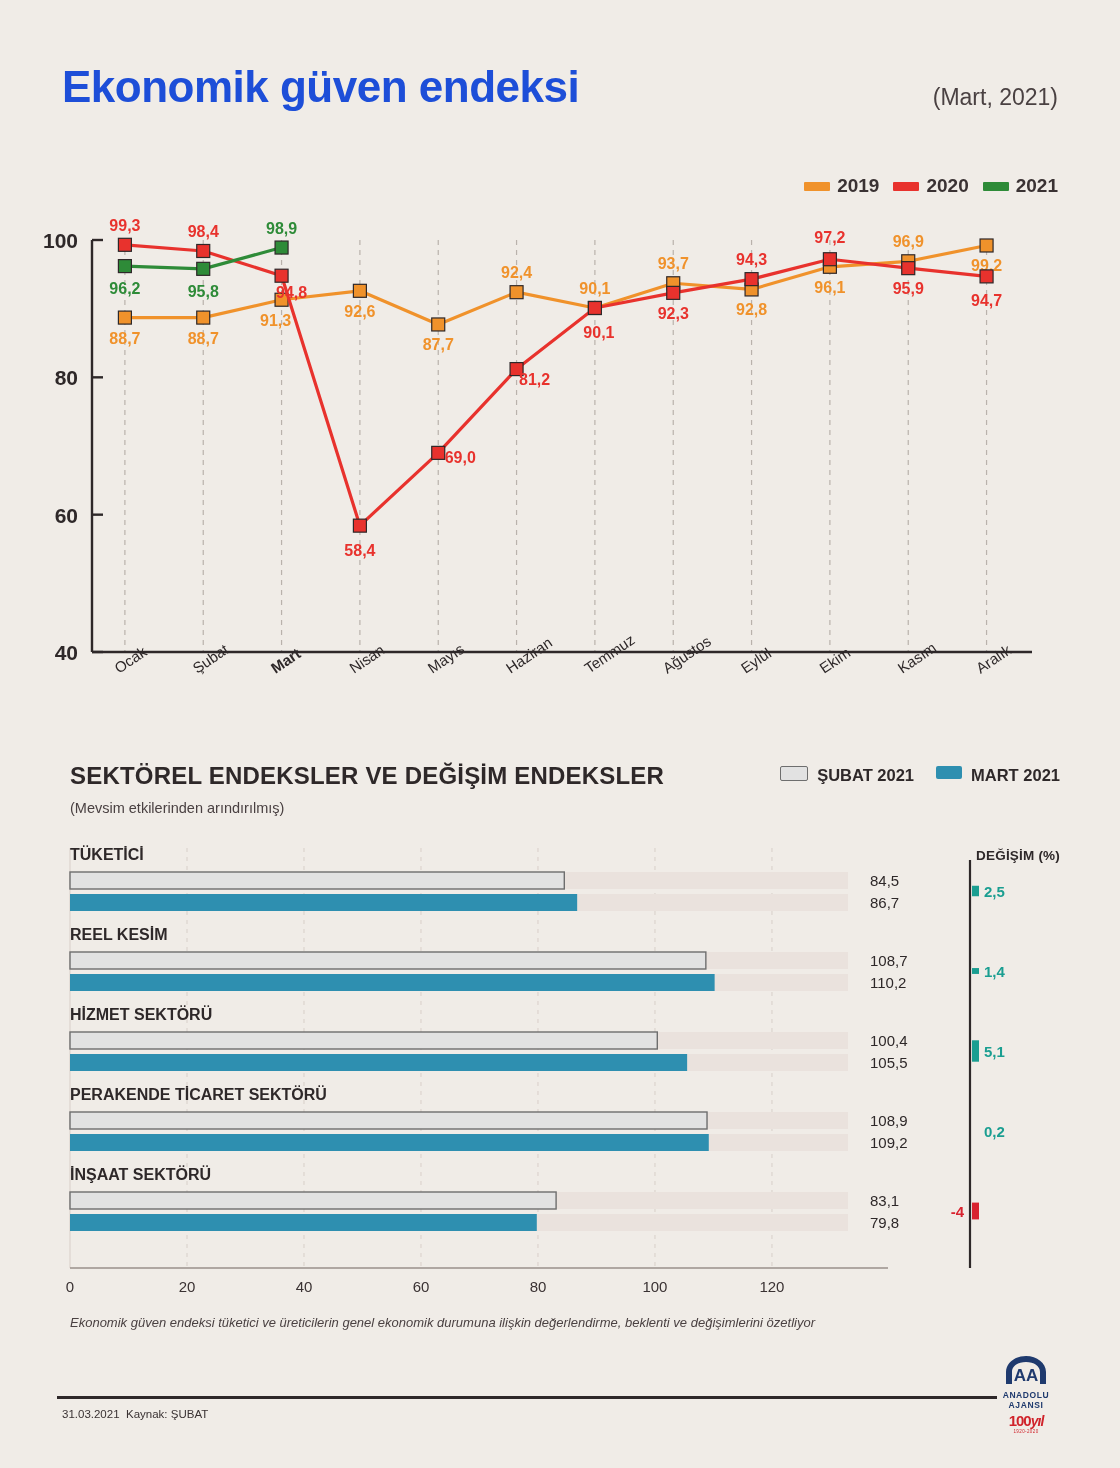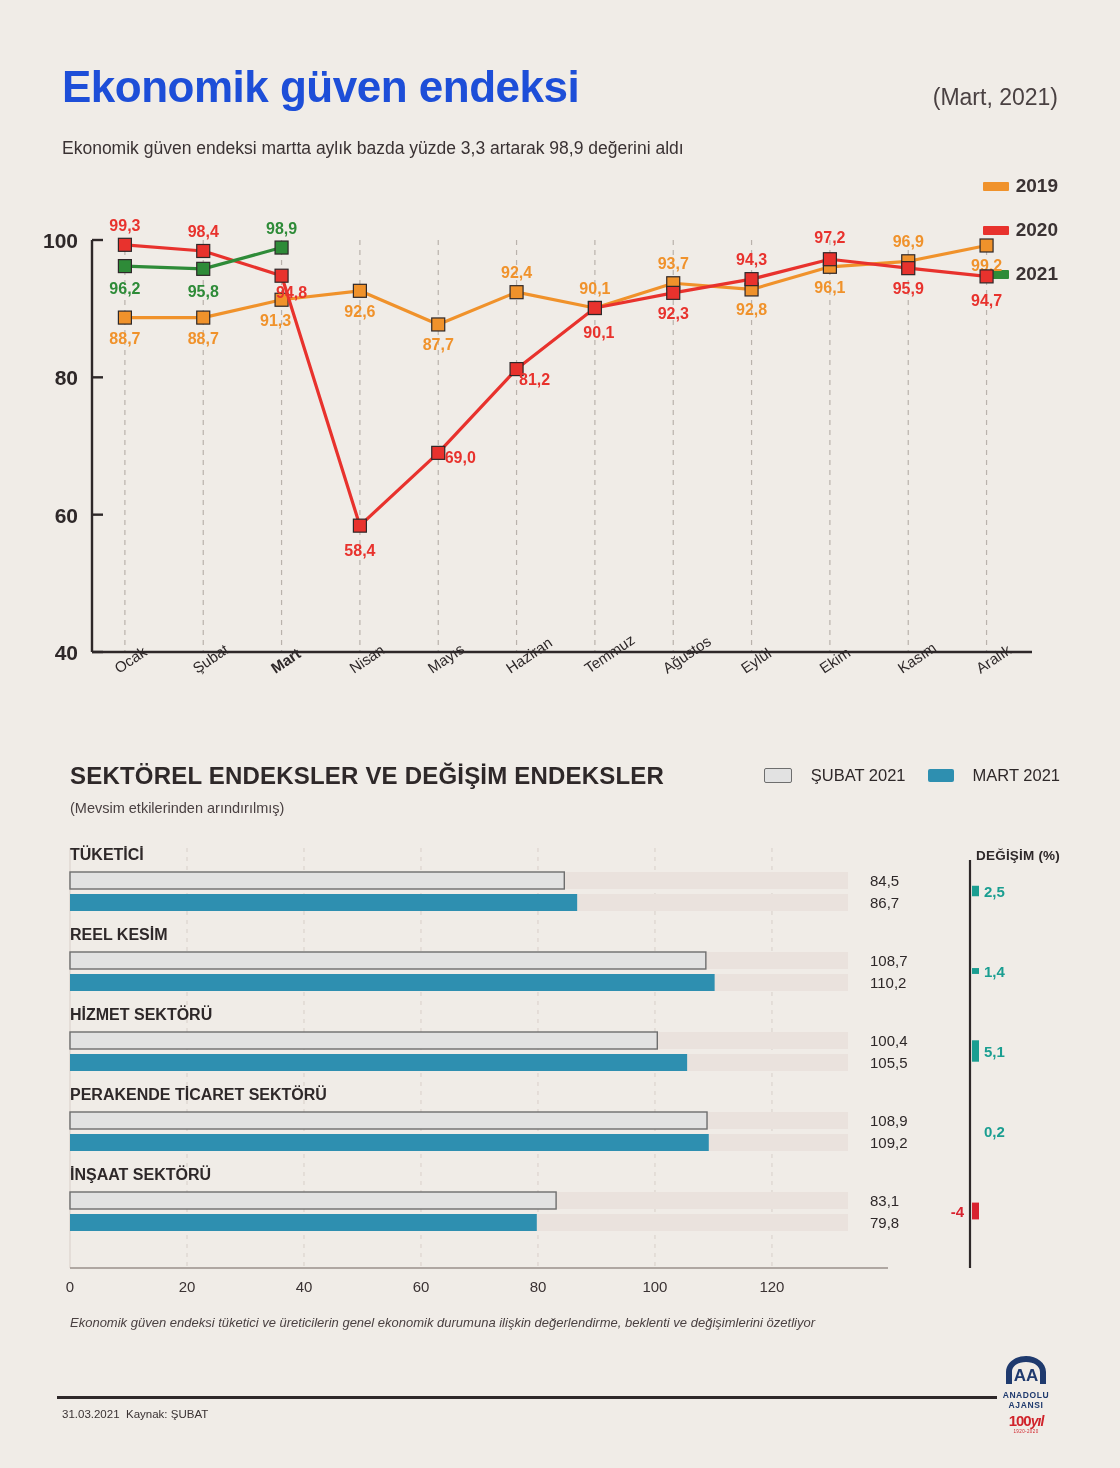--- a/index.html
+++ b/index.html
@@ -24,21 +24,21 @@
     font-size:23px;color:#4A4142;
   }
   .subtitle{
     position:absolute;left:62px;top:136px;
     font-size:17.5px;line-height:25px;color:#3A3233;width:640px;
   }
 
   
   .line-legend{
     position:absolute;right:62px;top:175px;
-    display:flex;gap:22px;flex-direction:column;
+    display:flex;gap:14px;
   }
   .ll-item{display:flex;align-items:center;gap:7px;font-size:19px;font-weight:bold;color:#3A3233;}
   .ll-swatch{width:26px;height:9px;border-radius:1px;display:inline-block;}
 
   
   .linechart{position:absolute;left:0;top:214px;width:1120px;height:500px;}
   .lc-svg{position:absolute;left:0;top:0;}
 
   
   .sec2-title{
@@ -46,21 +46,21 @@
     font-size:24px;font-weight:bold;letter-spacing:0.2px;color:#2E2829;
   }
   .sec2-sub{
     position:absolute;left:70px;top:800px;
     font-size:14.5px;color:#4A4142;
   }
   .bar-legend{
     position:absolute;right:60px;top:766px;
     display:flex;align-items:center;gap:22px;
   }
-  .bl-item{display:flex;align-items:center;gap:19px;font-size:16.5px;font-weight:normal;color:#2E2829;}
+  .bl-item{display:flex;align-items:flex-start;gap:9px;font-size:16.5px;font-weight:bold;color:#2E2829;}
   .bl-sw-hollow{width:26px;height:13px;background:#E2E2E2;border:1.5px solid #6E6E6E;border-radius:2px;}
   .bl-sw-solid{width:26px;height:13px;background:#2E8FB0;border-radius:2px;}
 
   
   .barchart{position:absolute;left:0;top:840px;width:1120px;height:460px;}
   .bc-svg{position:absolute;left:0;top:0;}
   .chg-head{
     position:absolute;right:60px;top:848px;
     font-size:13.5px;font-weight:bold;color:#2E2829;letter-spacing:0.2px;
   }
@@ -78,21 +78,20 @@
   .logo-100{font-size:15px;font-weight:bold;color:#D0232B;letter-spacing:-1px;line-height:15px;margin-top:3px;}
   .logo-yrs{font-size:4.5px;color:#D0232B;letter-spacing:0.4px;}
 </style>
 </head>
 <body>
 
 <div class="page">
 
   <div class="title">Ekonomik güven endeksi</div>
   <div class="title-date">(Mart, 2021)</div>
-  <div class="subtitle">Ekonomik güven endeksi martta aylık bazda yüzde 3,3 artarak 98,9 değerini aldı</div>
 
   <div class="line-legend">
     <div class="ll-item">
       <span class="ll-swatch" style="background:#F0922B"></span>
       <span>2019</span>
     </div>
     <div class="ll-item">
       <span class="ll-swatch" style="background:#E8322D"></span>
       <span>2020</span>
     </div>

